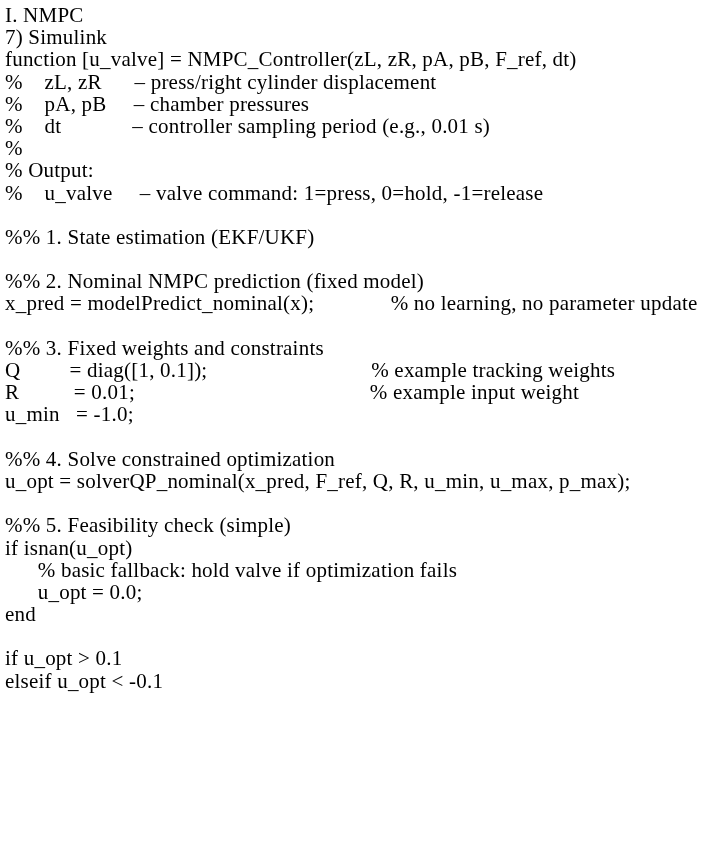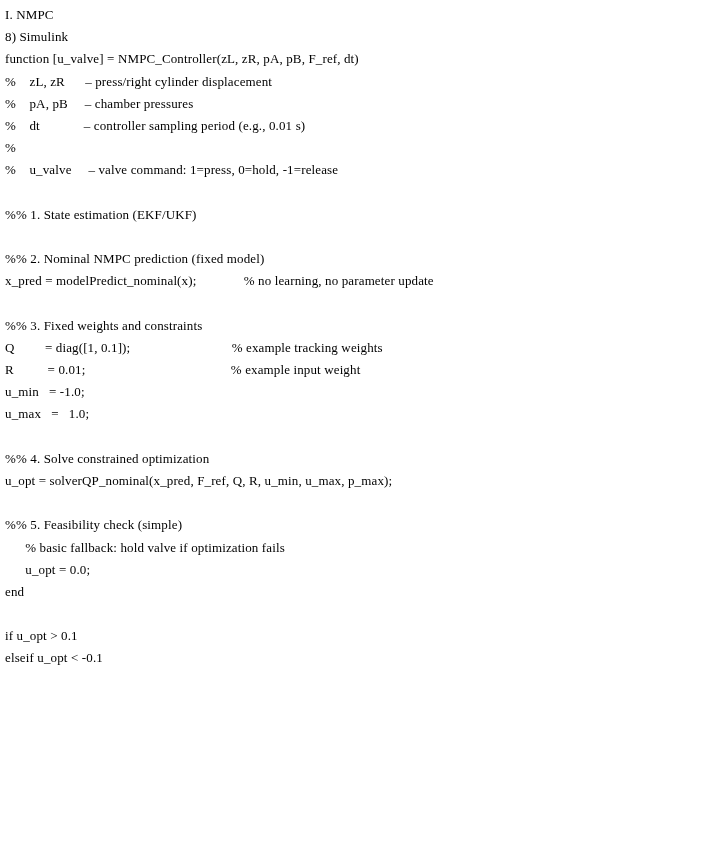--- a/index.html
+++ b/index.html
@@ -13,58 +13,59 @@
     overflow: hidden;
     font-family: "Liberation Serif", "DejaVu Serif", serif;
     color: #000000;
   }
   #doc {
     padding: 4px 0 0 5px;
     box-sizing: border-box;
   }
   .code-line {
     font-family: "Liberation Serif", "DejaVu Serif", serif;
-    font-size: 13px;
+    font-size: 21px;
     line-height: 22.2px;
     height: 22.2px;
     color: #000000;
     white-space: pre;
     letter-spacing: 0.01em;
   }
   .code-line.blank {
     
   }
 </style>
 </head>
 <body>
 
 <div id="doc">
     <div class="code-line">I. NMPC</div>
-    <div class="code-line">8) Simulink</div>
+    <div class="code-line">7) Simulink</div>
     <div class="code-line">function [u_valve] = NMPC_Controller(zL, zR, pA, pB, F_ref, dt)</div>
     <div class="code-line">%    zL, zR      – press/right cylinder displacement</div>
     <div class="code-line">%    pA, pB     – chamber pressures</div>
     <div class="code-line">%    dt             – controller sampling period (e.g., 0.01 s)</div>
     <div class="code-line">%</div>
+    <div class="code-line">% Output:</div>
     <div class="code-line">%    u_valve     – valve command: 1=press, 0=hold, -1=release</div>
     <div class="code-line blank"></div>
     <div class="code-line">%% 1. State estimation (EKF/UKF)</div>
     <div class="code-line blank"></div>
     <div class="code-line">%% 2. Nominal NMPC prediction (fixed model)</div>
     <div class="code-line">x_pred = modelPredict_nominal(x);              % no learning, no parameter update</div>
     <div class="code-line blank"></div>
     <div class="code-line">%% 3. Fixed weights and constraints</div>
     <div class="code-line">Q         = diag([1, 0.1]);                              % example tracking weights</div>
     <div class="code-line">R          = 0.01;                                           % example input weight</div>
     <div class="code-line">u_min   = -1.0;</div>
-    <div class="code-line">u_max   =   1.0;</div>
     <div class="code-line blank"></div>
     <div class="code-line">%% 4. Solve constrained optimization</div>
     <div class="code-line">u_opt = solverQP_nominal(x_pred, F_ref, Q, R, u_min, u_max, p_max);</div>
     <div class="code-line blank"></div>
     <div class="code-line">%% 5. Feasibility check (simple)</div>
+    <div class="code-line">if isnan(u_opt)</div>
     <div class="code-line">      % basic fallback: hold valve if optimization fails</div>
     <div class="code-line">      u_opt = 0.0;</div>
     <div class="code-line">end</div>
     <div class="code-line blank"></div>
     <div class="code-line">if u_opt &gt; 0.1</div>
     <div class="code-line">elseif u_opt &lt; -0.1</div>
   </div>
 
 </body></html>

